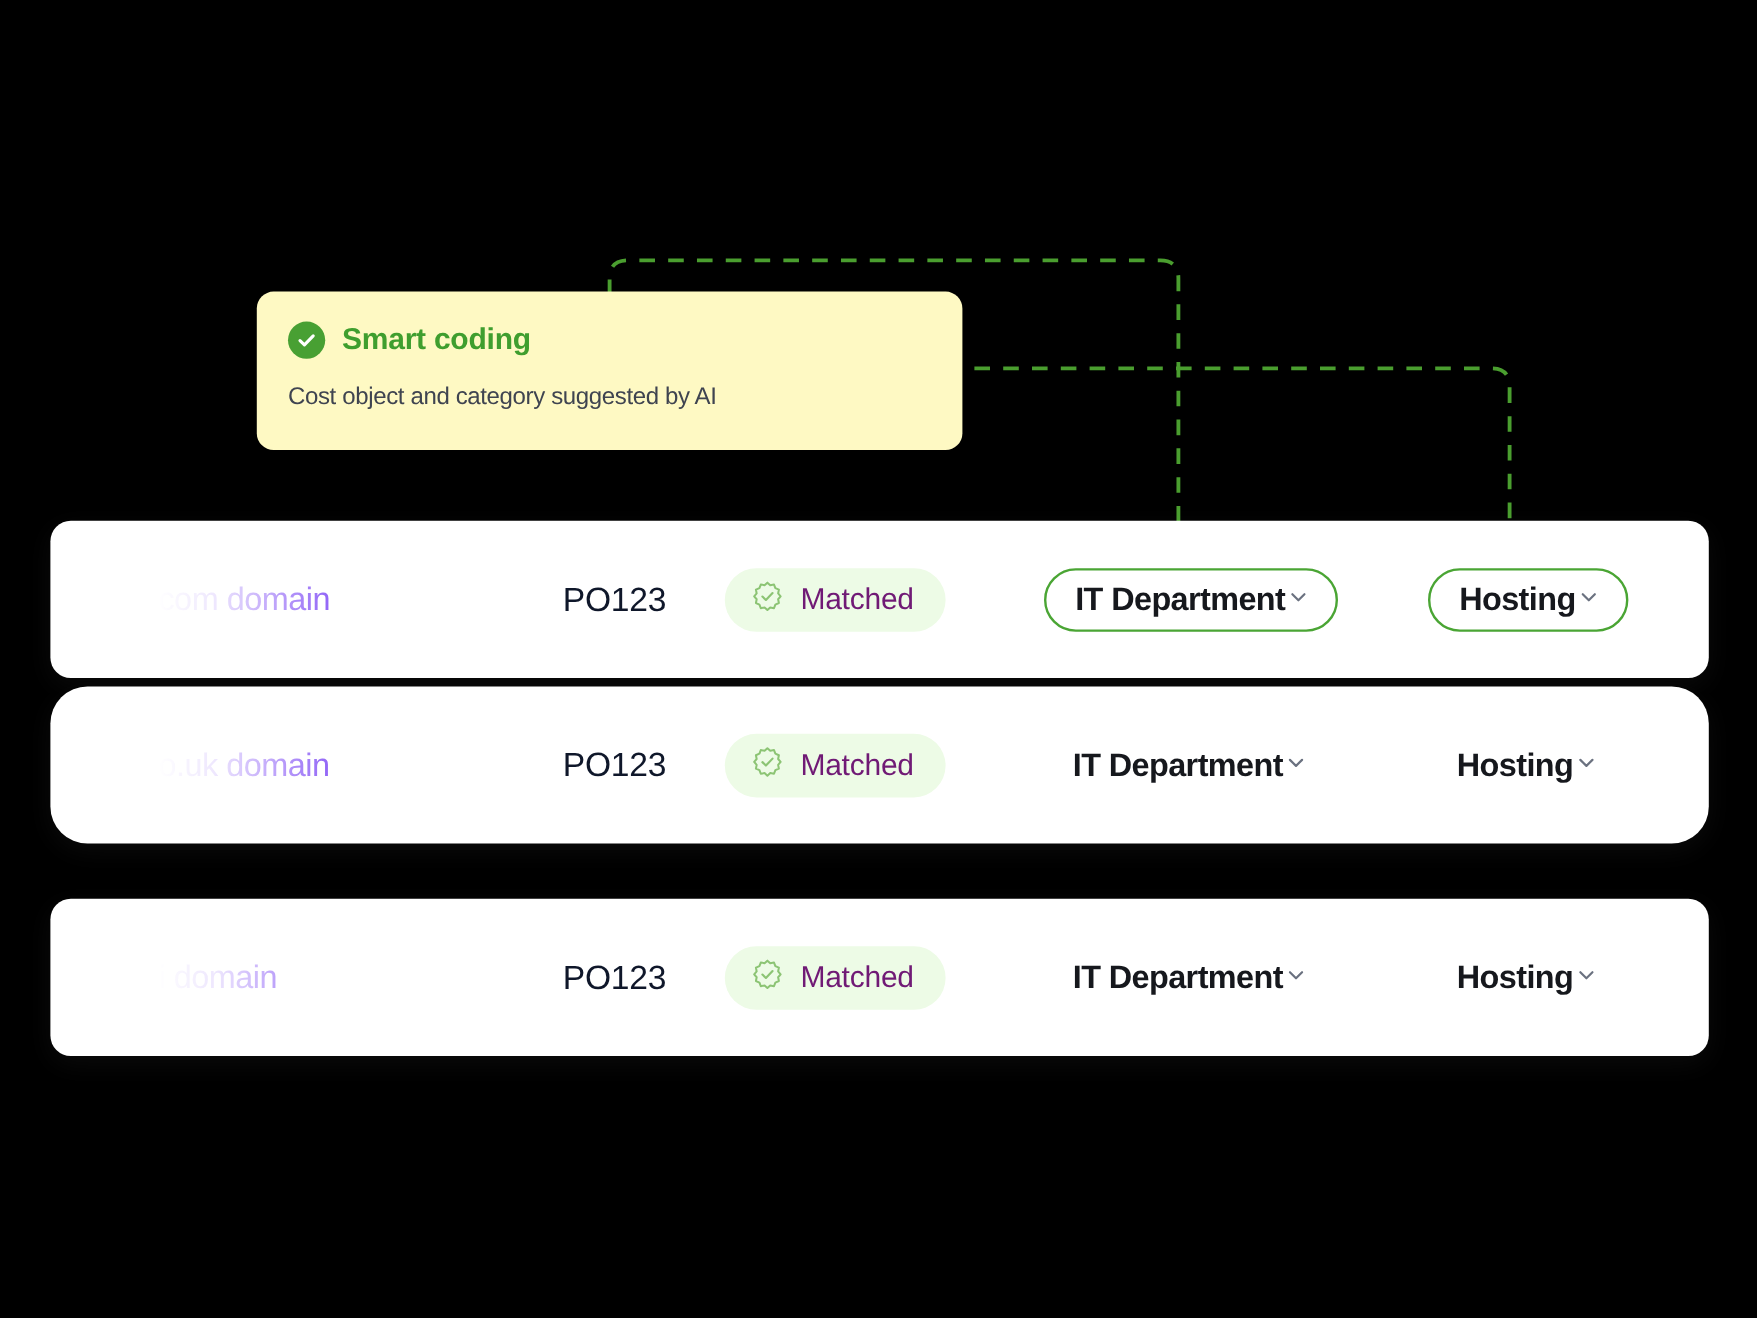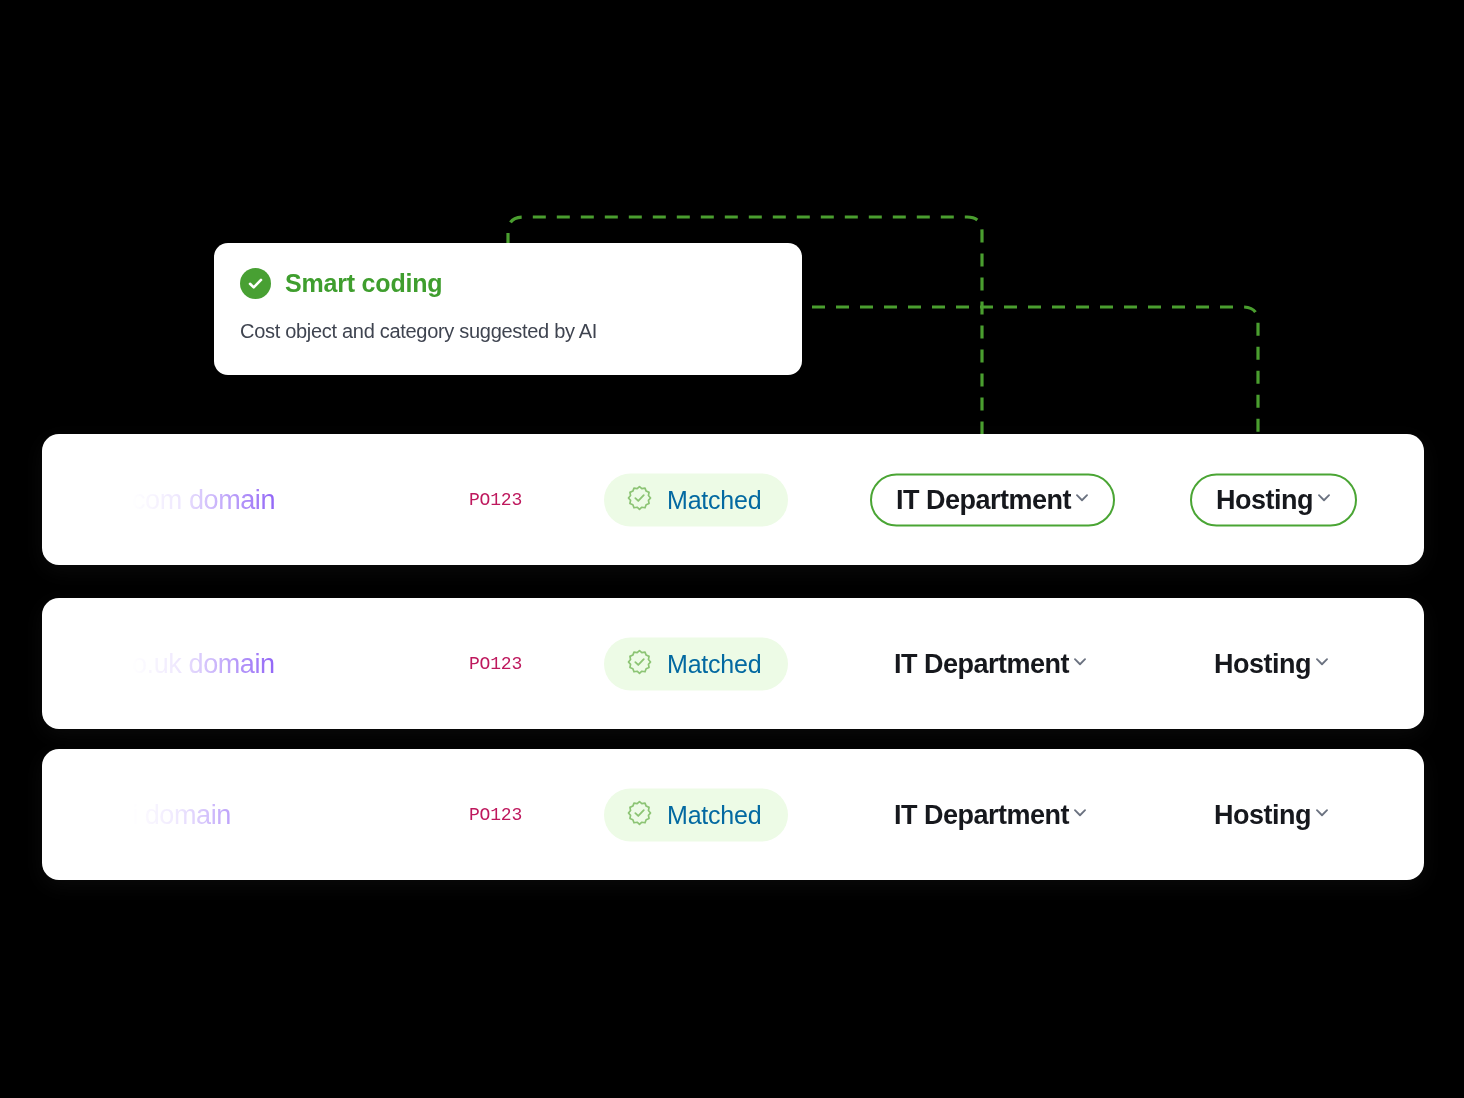--- a/index.html
+++ b/index.html
@@ -29,21 +29,21 @@
     z-index: 1;
   }
 
   
   #callout {
     position: absolute;
     left: 214px;
     top: 243px;
     width: 588px;
     height: 132px;
-    background: #ffffff;
+    background: #fef9c3;
     border-radius: 14px;
     z-index: 3;
     padding: 22px 26px 0 26px;
   }
   #callout .head {
     display: flex;
     align-items: center;
     gap: 14px;
     height: 36px;
   }
@@ -76,21 +76,21 @@
     position: absolute;
     left: 42px;
     width: 1382px;
     height: 131px;
     background: #ffffff;
     border-radius: 17px;
     box-shadow: 0 6px 22px rgba(255,255,255,0.045);
     z-index: 2;
   }
   #row-1 { top: 434px; }
-  #row-2 { top: 598px; }
+  #row-2 { top: 572px; border-radius: 31px; }
   #row-3 { top: 749px; }
 
   .row-inner {
     position: relative;
     width: 100%;
     height: 100%;
   }
 
   
   .desc {
@@ -104,44 +104,43 @@
     white-space: nowrap;
     -webkit-mask-image: linear-gradient(to right, rgba(0,0,0,0) 0px, rgba(0,0,0,0.15) 48px, rgba(0,0,0,1) 150px);
     mask-image: linear-gradient(to right, rgba(0,0,0,0) 0px, rgba(0,0,0,0.15) 48px, rgba(0,0,0,1) 150px);
   }
 
   .po {
     position: absolute;
     left: 427px;
     top: 50%;
     transform: translateY(-50%);
-    font-size: 18px;
-    color: #be185d;
+    font-size: 28px;
+    color: #0f172a;
     letter-spacing: -0.2px;
     white-space: nowrap;
-    font-family: Liberation Mono, monospace;
   }
 
   
   .badge {
     position: absolute;
     left: 562px;
     top: 50%;
     transform: translateY(-50%);
     height: 53px;
     display: flex;
     align-items: center;
     gap: 14px;
     padding: 0 26px 0 22px;
     background: #edfbe6;
     border-radius: 27px;
   }
   .badge .label {
     font-size: 25px;
-    color: #0369a1;
+    color: #701a75;
     letter-spacing: -0.2px;
     white-space: nowrap;
   }
 
   
   .dd {
     position: absolute;
     top: 50%;
     transform: translateY(-50%);
     height: 53px;

